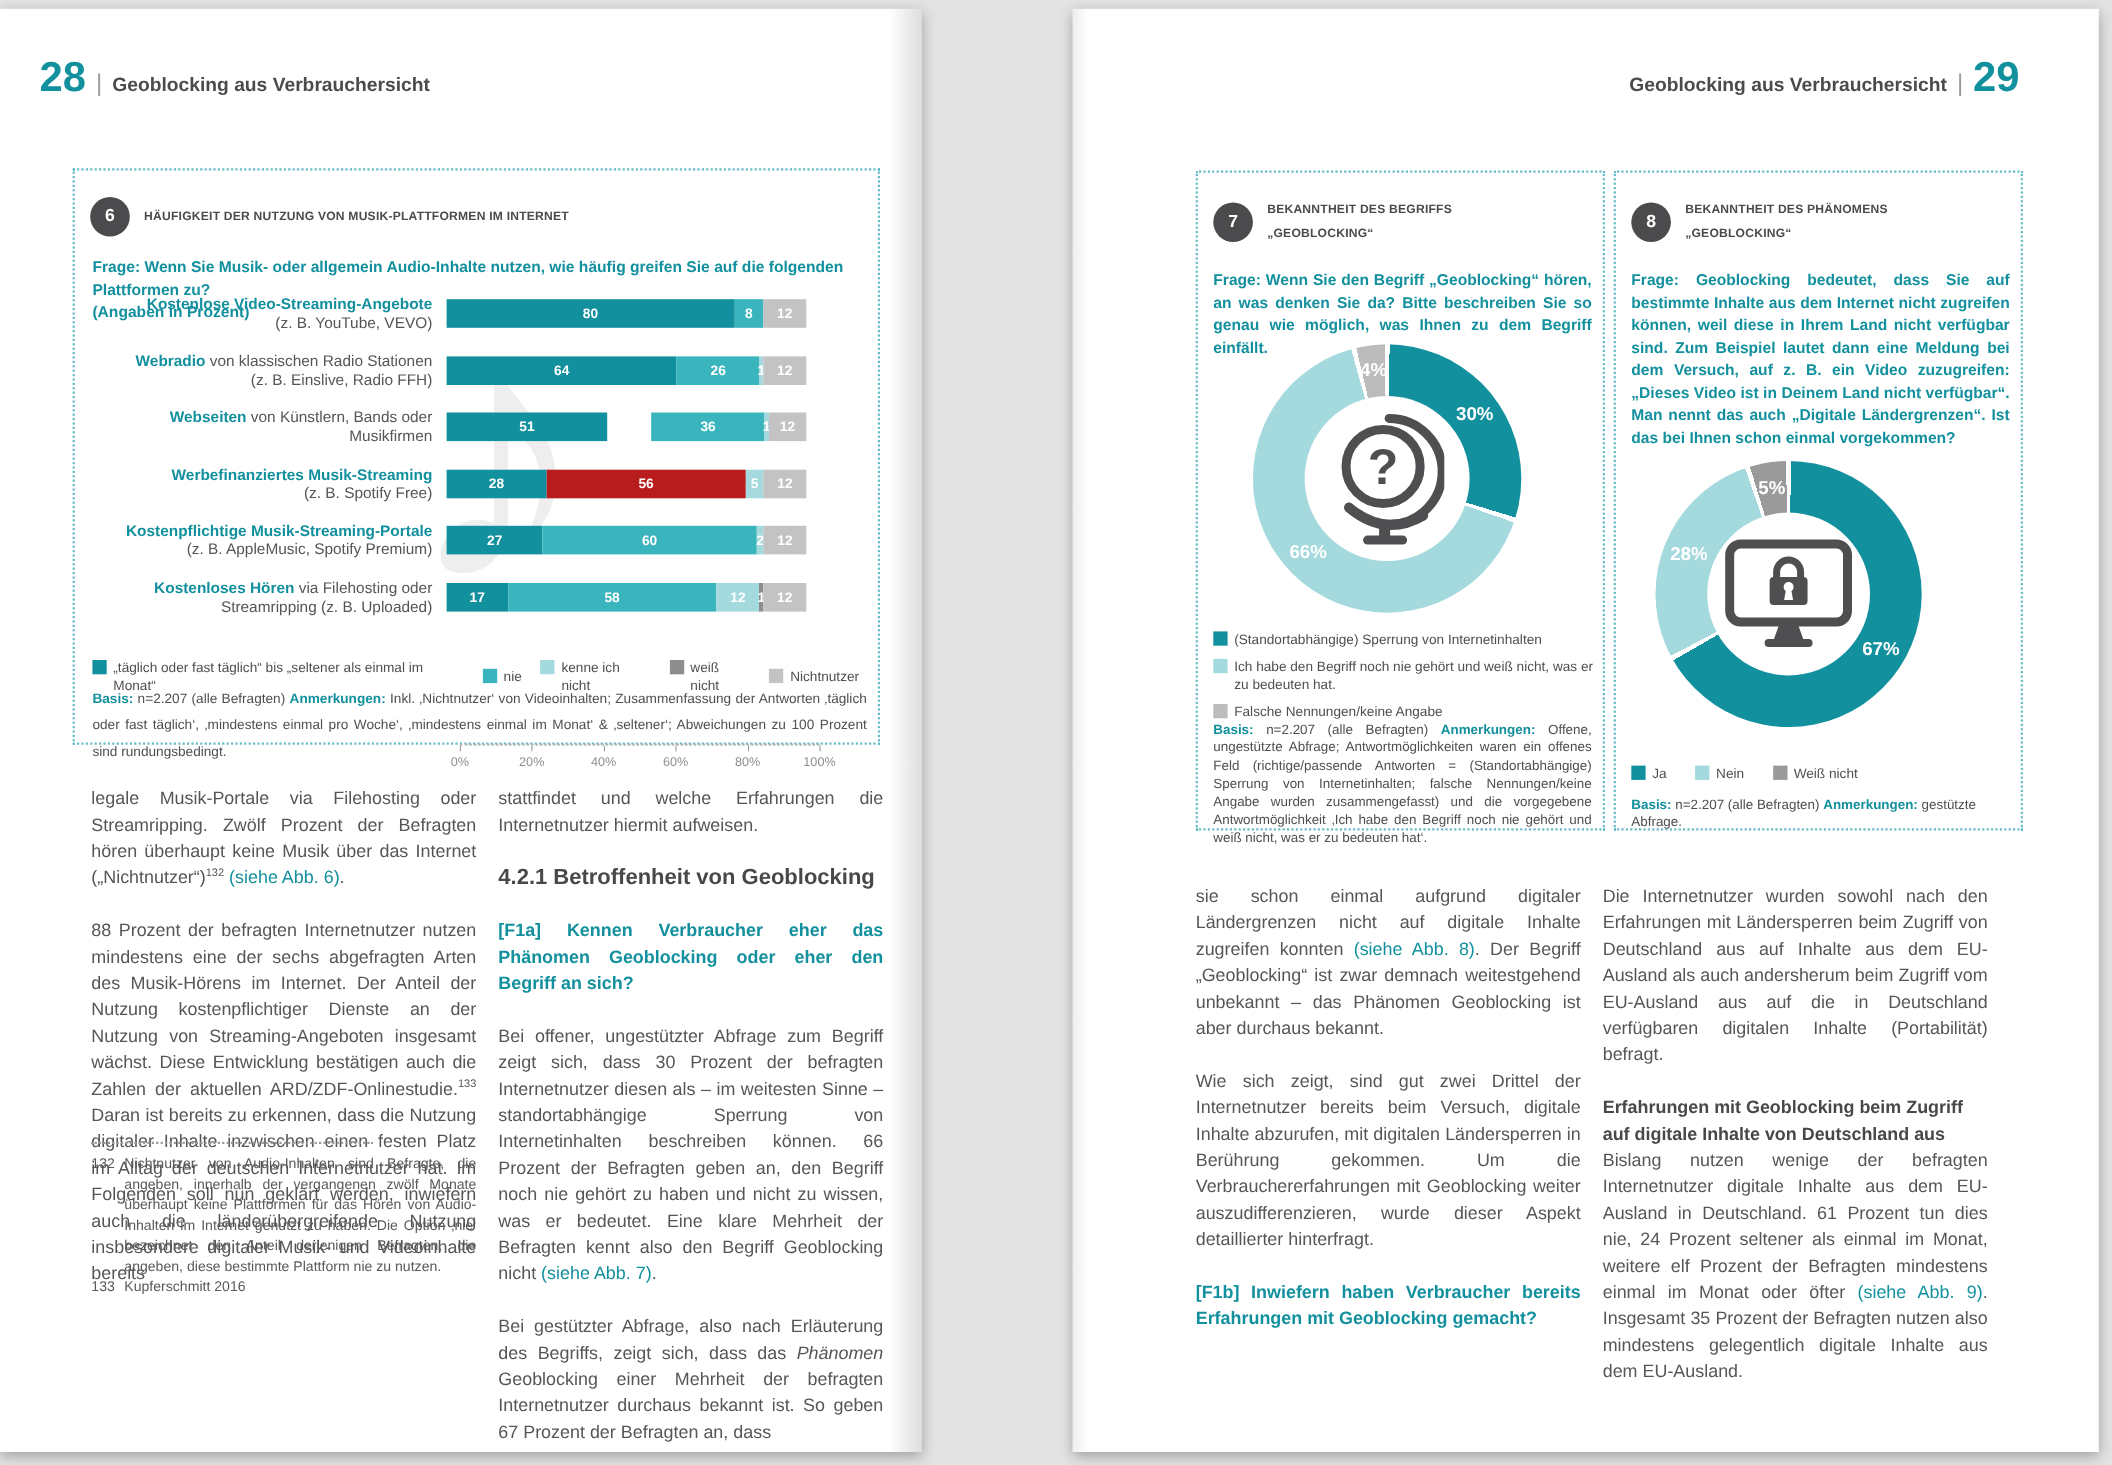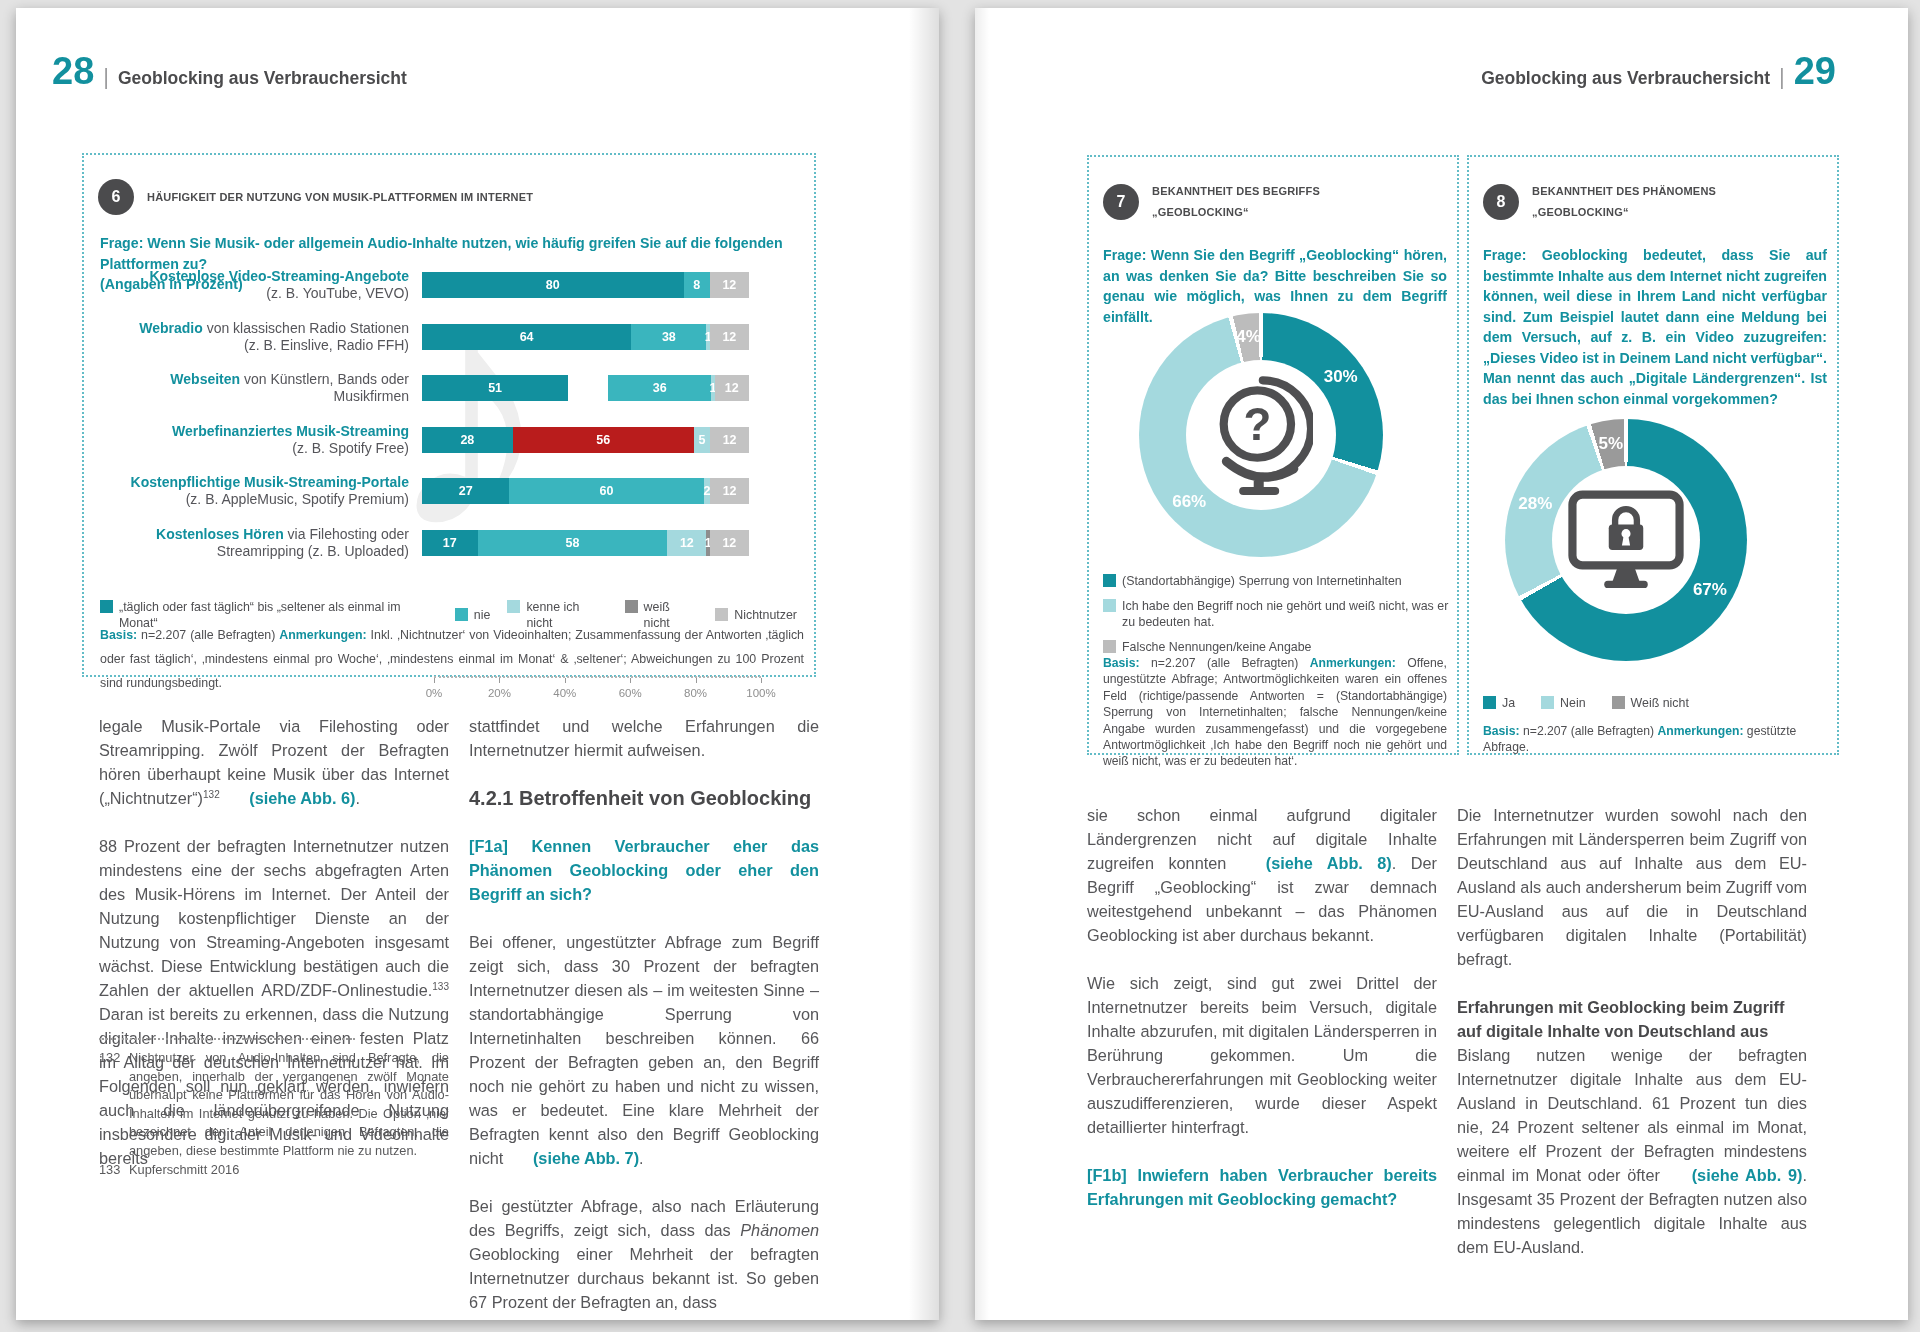--- a/index.html
+++ b/index.html
@@ -1,20 +1,20 @@
 <!DOCTYPE html>
 <html><head>
 <meta charset="utf-8">
 <style>
   html,body{margin:0;padding:0;background:#e3e3e3;}
   *{box-sizing:border-box;}
   .canvas{position:relative;width:1920px;height:1332px;background:#e3e3e3;overflow:hidden;
           font-family:"Liberation Sans","DejaVu Sans",sans-serif;}
   .page{position:absolute;top:8px;height:1312px;background:#ffffff;box-shadow:0 4px 12px rgba(0,0,0,0.30);}
-  .page-left{left:16px;width:923px;}
+  .page-left{left:0;width:838px;}
   .page-right{left:975px;width:933px;}
   .page-left::after{content:"";position:absolute;right:0;top:0;bottom:0;width:30px;
           background:linear-gradient(to right,rgba(0,0,0,0),rgba(0,0,0,0.13));}
   .page-right::before{content:"";position:absolute;left:0;top:0;bottom:0;width:14px;
           background:linear-gradient(to left,rgba(0,0,0,0),rgba(0,0,0,0.07));}
 
   
   .pg-header{position:absolute;display:flex;align-items:baseline;}
   .hdr-left{left:36px;top:44px;}
   .hdr-right{right:72px;top:44px;}
@@ -78,21 +78,21 @@
   .col{position:absolute;width:350px;font-size:16.3px;line-height:24px;color:#565659;text-align:justify;}
   .col p{margin:0 0 24px 0;}
   .c1-28{left:83px;top:706px;}
   .c2-28{left:453px;top:706px;}
   .c1-29{left:112px;top:795px;}
   .c2-29{left:482px;top:795px;}
   .col h3{font-size:20px;color:#48484a;margin:0 0 24px 0;text-align:left;}
   .q-teal{color:#12909e;font-weight:bold;text-align:justify;}
   .subhead{font-weight:bold;color:#48484a;margin:0 !important;text-align:left;}
   .p-tight{margin-top:0 !important;}
-  .rt-link{color:#12909e;font-weight:bold;margin-left:25px;}
+  .rt-link{color:#12909e;font-weight:normal;}
   .rt-sup{vertical-align:super;font-size:10px;line-height:0;}
   .rt-it{font-style:italic;}
 
   
   .footnotes{position:absolute;left:83px;top:1030px;width:350px;}
   .fn-rule{width:256px;border-top:2px dotted #9a9a9a;margin-bottom:9px;}
   .fn{display:flex;font-size:12.8px;line-height:18.6px;color:#59595b;}
   .fn-num{flex:0 0 30px;}
   .fn-text{flex:1;text-align:justify;}
 
@@ -132,21 +132,21 @@
               <div class="bseg" style="width: 39.24px; background: rgb(195, 195, 195);">12</div>
             </div>
           </div>
           <div class="brow">
             <div class="blabel">
               <div><span class="b-teal">Webradio</span><span> von klassischen Radio Stationen</span></div>
               <div>(z. B. Einslive, Radio FFH)</div>
             </div>
             <div class="btrack">
               <div class="bseg" style="width: 209.28px; background: rgb(18, 144, 158);">64</div>
-              <div class="bseg" style="width: 75.21px; background: rgb(58, 181, 190);">38</div>
+              <div class="bseg" style="width: 75.21px; background: rgb(58, 181, 190);">26</div>
               <div class="bseg" style="width: 3.27px; background: rgb(164, 217, 222);">1</div>
               <div class="bseg" style="width: 39.24px; background: rgb(195, 195, 195);">12</div>
             </div>
           </div>
           <div class="brow">
             <div class="blabel">
               <div><span class="b-teal">Webseiten</span><span> von Künstlern, Bands oder</span></div>
               <div>Musikfirmen</div>
             </div>
             <div class="btrack">

